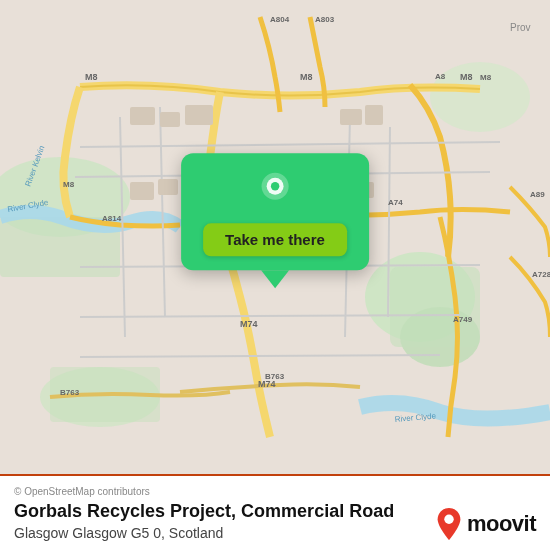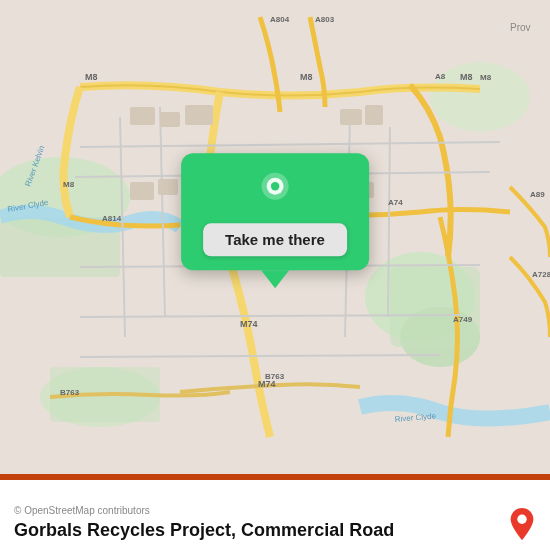--- a/index.html
+++ b/index.html
@@ -55,21 +55,21 @@
       min-width: 170px;
     }
 
     .popup-pin-icon {
       width: 44px;
       height: 44px;
       margin-bottom: 10px;
     }
 
     .popup-button {
-      background: #e5e5e5;
+      background: #84cc16;
       color: #222;
       border: none;
       border-radius: 8px;
       padding: 8px 22px;
       font-size: 15px;
       font-weight: 600;
       cursor: pointer;
       white-space: nowrap;
       box-shadow: 0 1px 4px rgba(0,0,0,0.15);
     }
@@ -79,21 +79,21 @@
       width: 0;
       height: 0;
       border-left: 14px solid transparent;
       border-right: 14px solid transparent;
       border-top: 18px solid #2ecc71;
     }
 
     
     .footer {
       background: #fff;
-      border-top: 6px solid #c2410c;
+      border-top: 2px solid #c2410c;
       padding: 10px 14px 8px 14px;
       display: flex;
       align-items: flex-end;
       justify-content: space-between;
       min-height: 76px;
     }
 
     .footer-left {
       flex: 1;
     }
@@ -248,23 +248,25 @@
         <button class="popup-button">Take me there</button>
       </div>
       <div class="popup-tail"></div>
     </div>
   </div>
 
   <div class="footer">
     <div class="footer-left">
       <div class="footer-copyright">© OpenStreetMap contributors</div>
       <div class="footer-title">Gorbals Recycles Project, Commercial Road</div>
+      <div class="footer-subtitle">Glasgow Glasgow G5 0, Scotland</div>
     </div>
     <div class="moovit-logo">
 
       <svg class="moovit-pin" viewBox="0 0 28 38" xmlns="http://www.w3.org/2000/svg">
         <path d="M14 2 C7.4 2 2 7.4 2 14 C2 22 14 36 14 36 C14 36 26 22 26 14 C26 7.4 20.6 2 14 2 Z" fill="#e8392a"></path>
         <circle cx="14" cy="14" r="5" fill="white"></circle>
       </svg>
+      <span class="moovit-text">moovit</span>
     </div>
   </div>
 
 </div>
 
 </body></html>

